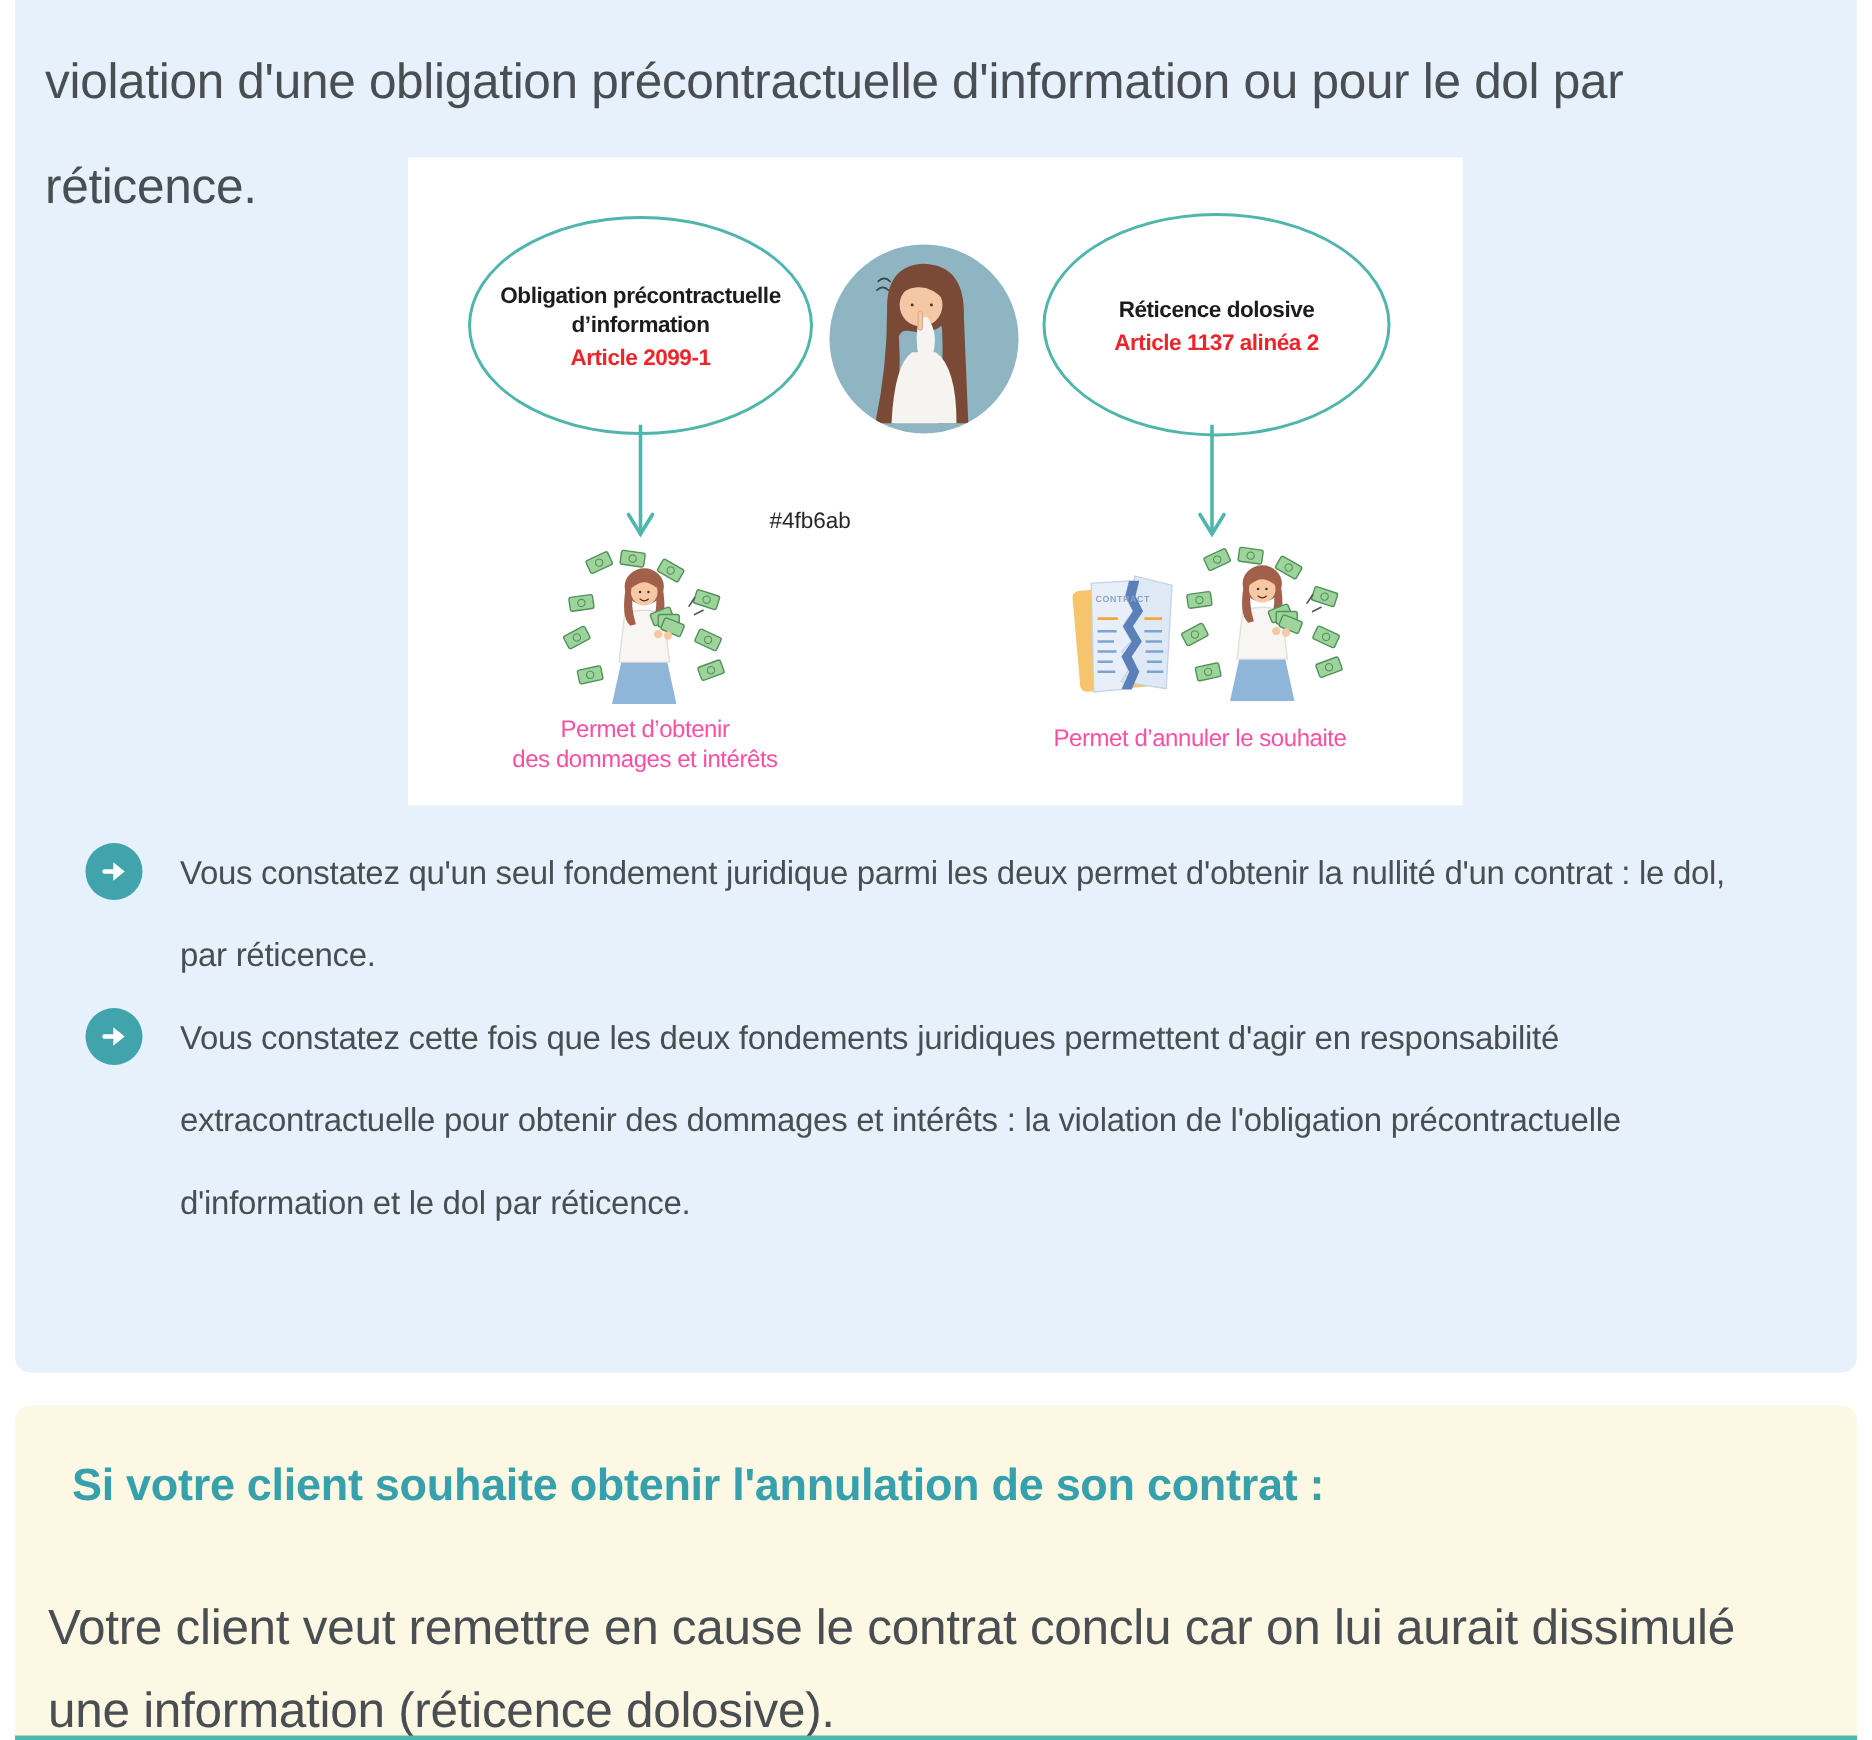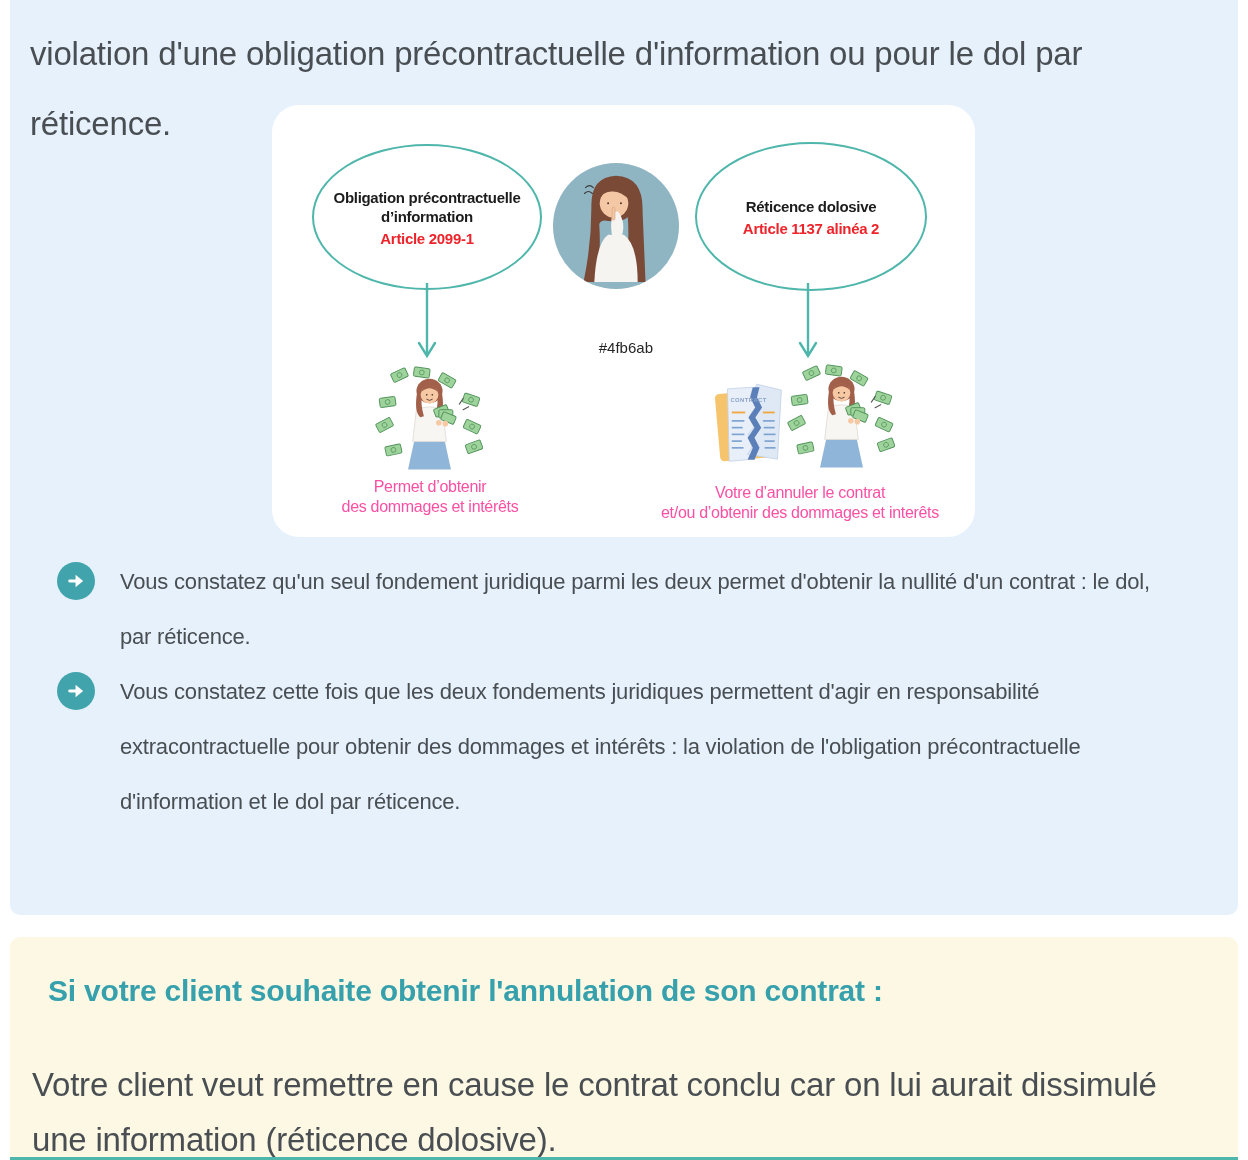--- a/index.html
+++ b/index.html
@@ -19,21 +19,20 @@
   .lead{
     position:absolute;left:20px;top:30px;width:1178px;
     font-size:33px;line-height:70px;letter-spacing:-0.2px;
     color:#494e53;
   }
 
   
   .diagram{
     position:absolute;left:262px;top:149px;width:703px;height:432px;
     background:#ffffff;
-    border-radius:27px;
   }
   .bubble{
     position:absolute;border:2px solid #4fb6ab;border-radius:50%;
     display:flex;flex-direction:column;align-items:center;justify-content:center;
     text-align:center;background:#fff;
   }
   .bubble-left{left:40px;top:39px;width:226px;height:142px;}
   .bubble-right{left:423px;top:37px;width:228px;height:145px;}
   .bubble-title{
     width:216px;font-size:15px;font-weight:bold;line-height:19px;
@@ -41,21 +40,21 @@
   }
   .bubble-article{
     margin-top:4px;font-size:15px;font-weight:bold;letter-spacing:-0.3px;
     color:#ee242b;
   }
   .center-photo{position:absolute;left:280px;top:57px;width:128px;height:128px;}
   .arrow-svg{position:absolute;width:24px;height:80px;top:178px;}
   .arrow-left{left:143px;}
   .arrow-right{left:524px;}
   .color-label{
-    position:absolute;left:241px;top:234px;width:140px;text-align:right;
+    position:absolute;left:241px;top:234px;width:140px;text-align:left;
     font-size:15px;color:#262626;
   }
   .illu{position:absolute;}
   .illu-money-left{left:100px;top:258px;width:115px;height:112px;}
   .illu-contract{left:437px;top:272px;width:80px;height:92px;}
   .illu-money-right{left:512px;top:256px;width:115px;height:112px;}
   .caption{
     position:absolute;text-align:center;
     font-size:16px;font-weight:normal;line-height:20px;letter-spacing:-0.3px;
     color:#fb4fa4;
@@ -245,22 +244,21 @@
     </svg>
     <svg class="illu illu-money-right" viewBox="0 0 120 120">
       <use href="#money-woman"></use>
     </svg>
 
     <div class="caption caption-left">
       <div>Permet d’obtenir</div>
       <div>des dommages et intérêts</div>
     </div>
     <div class="caption caption-right">
-      <div>Votre d’annuler le contrat</div>
-      <div>et/ou d’obtenir des dommages et interêts</div>
+      <div>Permet d’annuler le souhaite</div>
     </div>
   </div>
 
   <ul class="bullets" style="list-style:none;margin:0;padding:0;">
     <li class="bullet-item">
       <span class="bullet-icon">
         <svg viewBox="0 0 24 24">
             <rect x="3.5" y="10.4" width="10" height="3.2" rx="1.6" fill="#fff"></rect>
             <path d="M11.5 5.2 L19.8 12 L11.5 18.8 Z" fill="#fff"></path>
           </svg>

